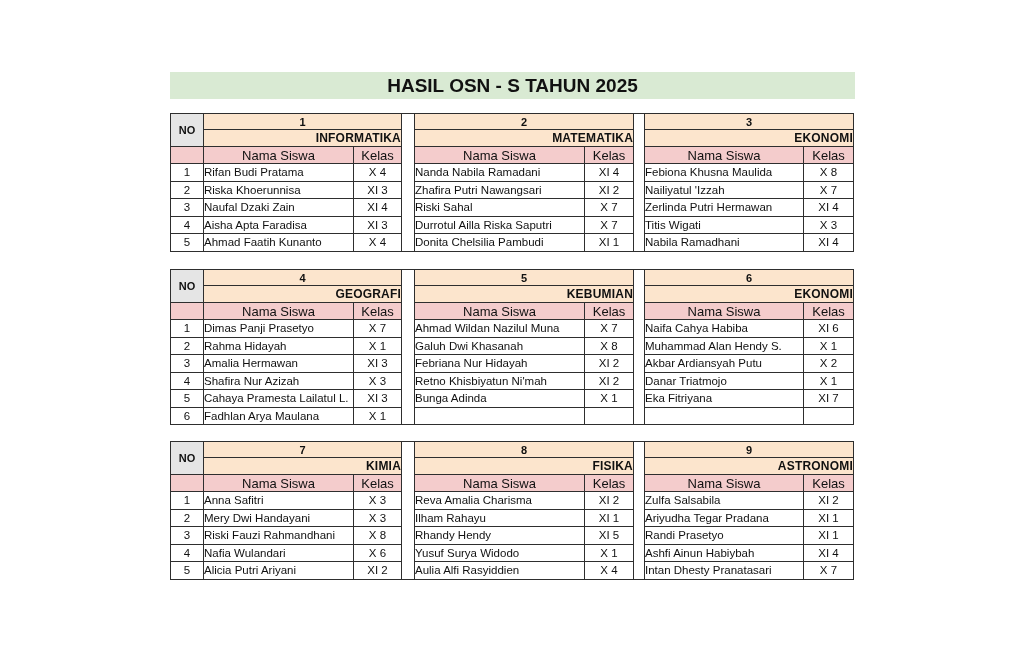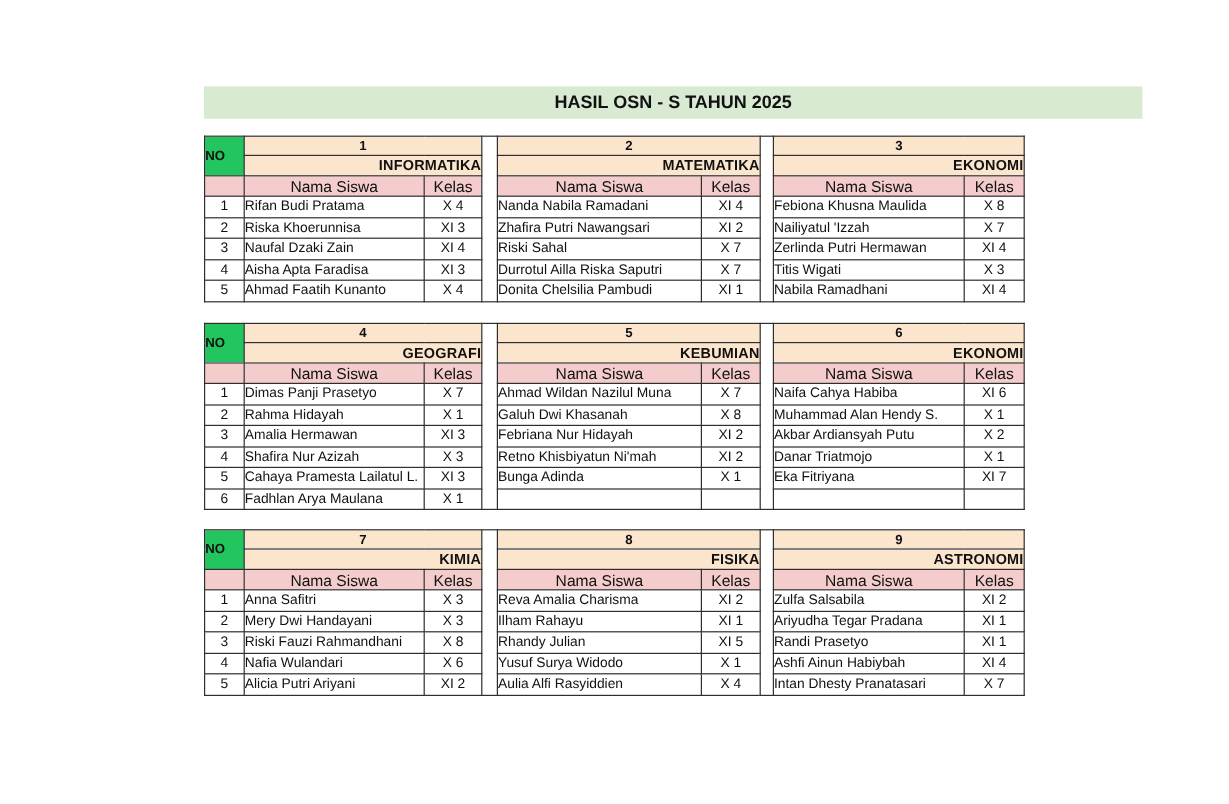--- a/index.html
+++ b/index.html
@@ -1,36 +1,36 @@
 <!DOCTYPE html>
 <html><head>
 <meta charset="utf-8">
 <style>
   html,body { margin:0; padding:0; background:#ffffff; }
   .sheet {
     position:relative; width:1024px; height:670px; background:#ffffff;
     font-family:"Liberation Sans", sans-serif; color:#111;
   }
   .title-bar {
-    position:absolute; left:170px; top:72px; width:782px; height:27px;
+    position:absolute; left:170px; top:72px; width:685px; height:27px;
     background:#d9ead3; display:flex; align-items:center; justify-content:center;
-    font-weight:bold; font-size:15px; color:#111;
+    font-weight:bold; font-size:19px; color:#111;
   }
   table.block {
     position:absolute; left:170px; border-collapse:collapse; table-layout:fixed;
     width:683px; font-size:11.5px; color:#111;
   }
   table.block td {
     border:1px solid #2e2e2e; padding:0 0; overflow:hidden; white-space:nowrap;
     height:16.5px; vertical-align:middle;
   }
   tr.r-num td  { height:15px; }
   tr.r-subj td { height:16px;text-align:right; }
   tr.r-head td { height:16px; }
-  td.no-head  { background:#22c55e; font-weight:bold; text-align:left; font-size:11px; }
+  td.no-head  { background:#e5e5e5; font-weight:bold; text-align:center; font-size:11px; }
   td.num      { background:#fce5cd; font-weight:bold; text-align:center; font-size:11px; }
   td.subj     { background:#fce5cd; font-weight:bold; text-align:center; font-size:12px; letter-spacing:0.2px; }
   td.pinkcell { background:#f4cccc; }
   td.colhead  { background:#f4cccc; text-align:center; font-size:13px; }
   td.no-cell  { text-align:center; font-size:11.5px; }
   td.name     { text-align:left; padding-left:5px; }
   td.kelas    { text-align:center; }
   td.gap      { background:#ffffff; }
   td.void     { border:none; background:#ffffff; }
 </style>
@@ -262,21 +262,21 @@
           <td class="kelas">X 3</td>
           <td class="name">Ilham Rahayu</td>
           <td class="kelas">XI 1</td>
           <td class="name">Ariyudha Tegar Pradana</td>
           <td class="kelas">XI 1</td>
         </tr>
         <tr class="r-data">
           <td class="no-cell">3</td>
           <td class="name">Riski Fauzi Rahmandhani</td>
           <td class="kelas">X 8</td>
-          <td class="name">Rhandy Julian</td>
+          <td class="name">Rhandy Hendy</td>
           <td class="kelas">XI 5</td>
           <td class="name">Randi Prasetyo</td>
           <td class="kelas">XI 1</td>
         </tr>
         <tr class="r-data">
           <td class="no-cell">4</td>
           <td class="name">Nafia Wulandari</td>
           <td class="kelas">X 6</td>
           <td class="name">Yusuf Surya Widodo</td>
           <td class="kelas">X 1</td>

